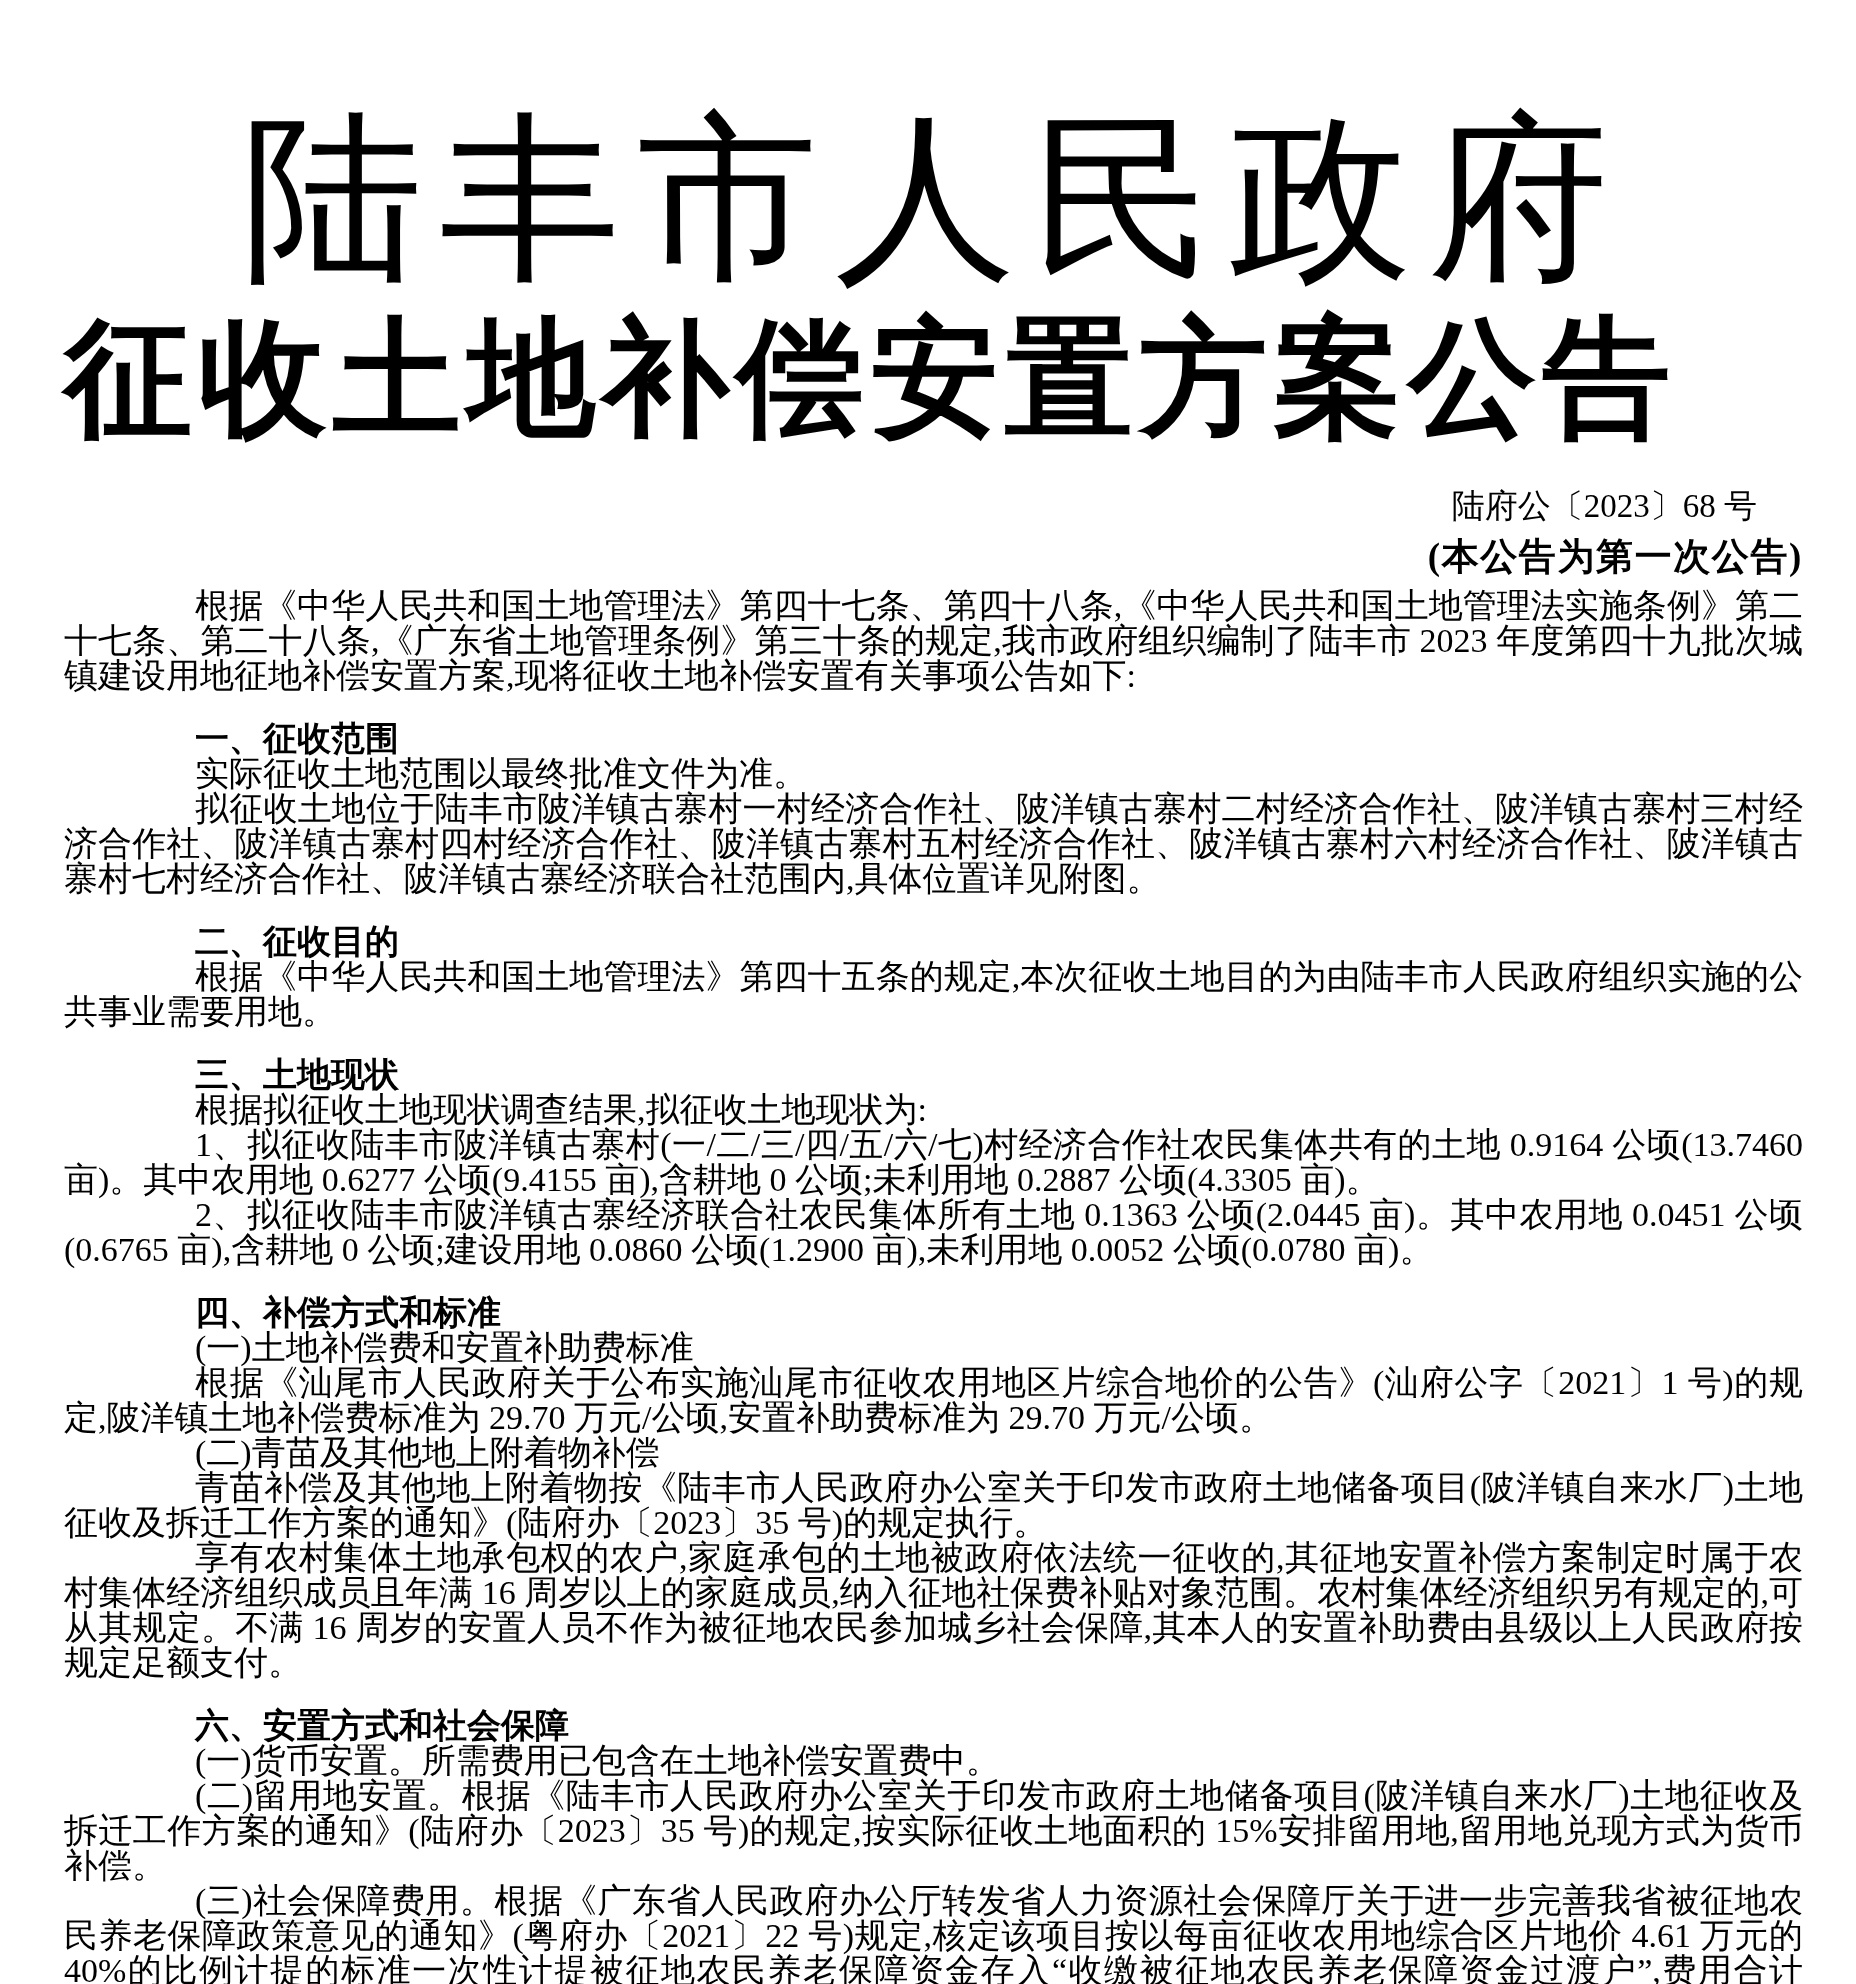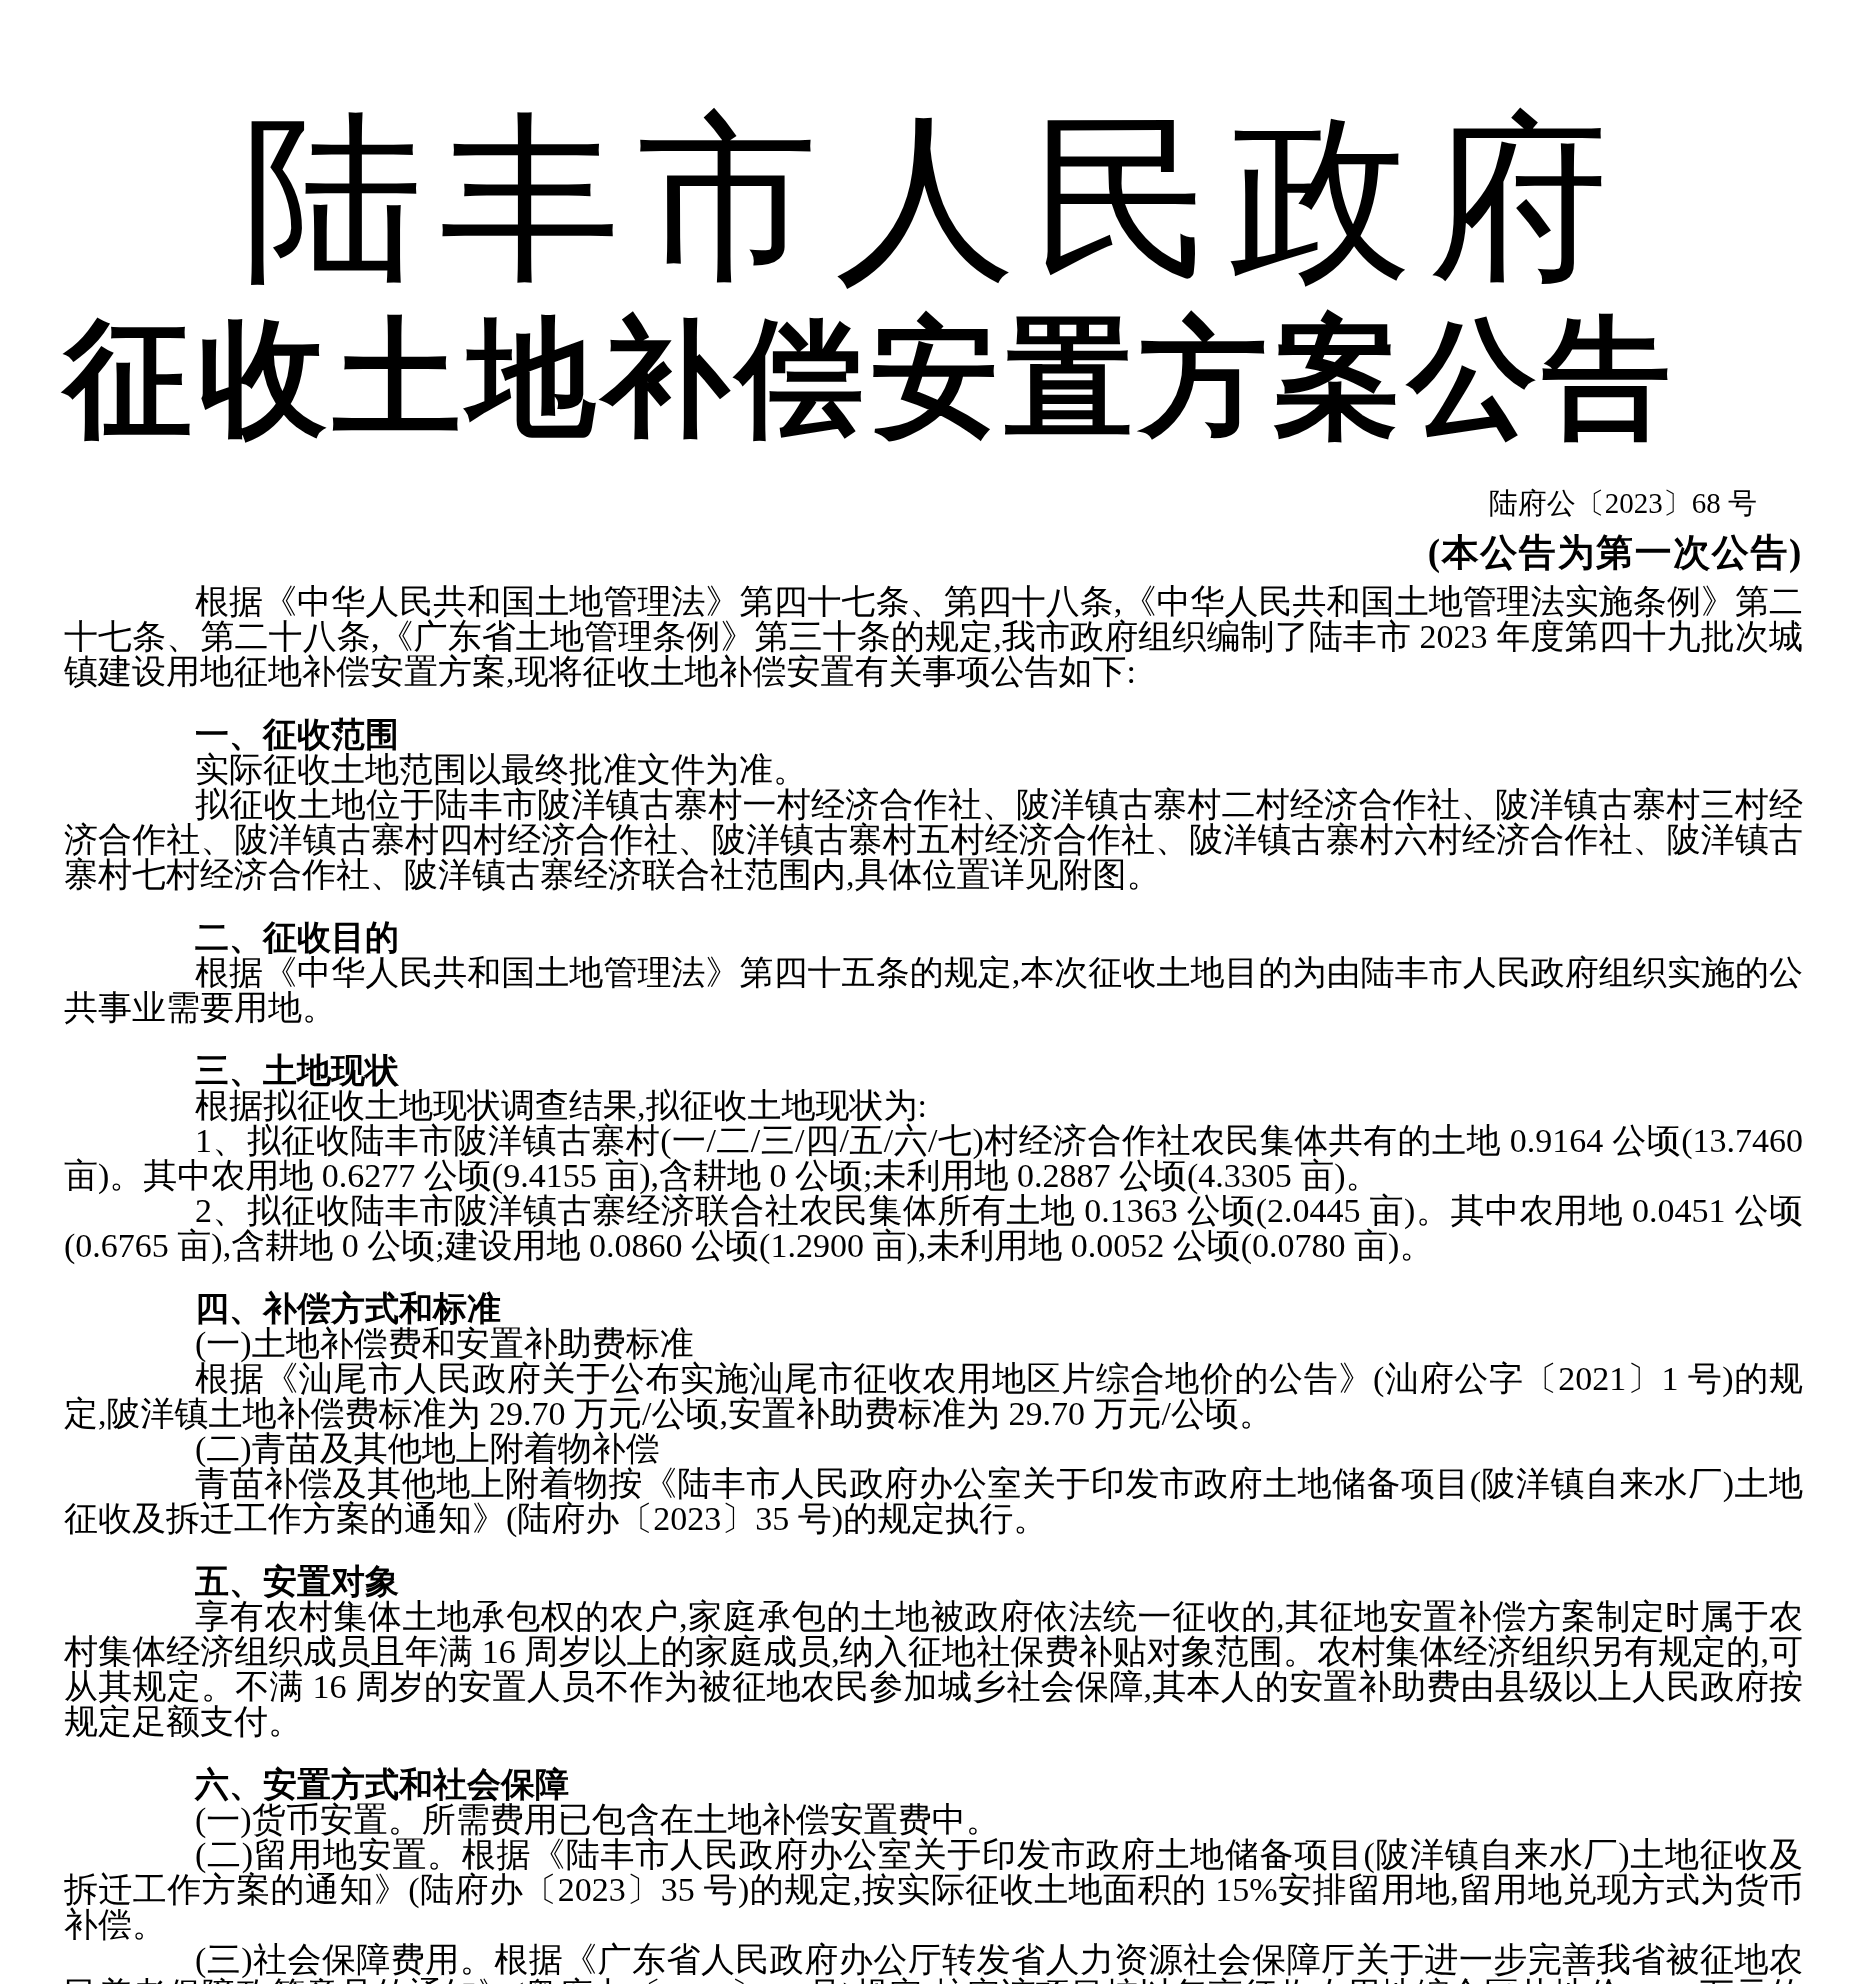--- a/index.html
+++ b/index.html
@@ -27,21 +27,21 @@
     margin: 6px 0 0 0;
     font-size: 128px;
     line-height: 1.12;
     font-weight: 900;
     text-align: left;
     letter-spacing: 6.4px;
     white-space: nowrap;
   }
   .doc-number {
     margin-top: 37px;
-    font-size: 29px;
+    font-size: 33px;
     line-height: 1.1;
     text-align: right;
     padding-right: 46px;
   }
   .subtitle {
     margin-top: 5px;
     font-size: 37px;
     line-height: 1.5;
     font-weight: bold;
     text-align: right;
@@ -80,21 +80,20 @@
     <p>根据《中华人民共和国土地管理法》第四十五条的规定,本次征收土地目的为由陆丰市人民政府组织实施的公共事业需要用地。</p>
     <p class="section-heading">三、土地现状</p>
     <p>根据拟征收土地现状调查结果,拟征收土地现状为:</p>
     <p>1、拟征收陆丰市陂洋镇古寨村(一/二/三/四/五/六/七)村经济合作社农民集体共有的土地 0.9164 公顷(13.7460 亩)。其中农用地 0.6277 公顷(9.4155 亩),含耕地 0 公顷;未利用地 0.2887 公顷(4.3305 亩)。</p>
     <p>2、拟征收陆丰市陂洋镇古寨经济联合社农民集体所有土地 0.1363 公顷(2.0445 亩)。其中农用地 0.0451 公顷(0.6765 亩),含耕地 0 公顷;建设用地 0.0860 公顷(1.2900 亩),未利用地 0.0052 公顷(0.0780 亩)。</p>
     <p class="section-heading">四、补偿方式和标准</p>
     <p>(一)土地补偿费和安置补助费标准</p>
     <p>根据《汕尾市人民政府关于公布实施汕尾市征收农用地区片综合地价的公告》(汕府公字〔2021〕1 号)的规定,陂洋镇土地补偿费标准为 29.70 万元/公顷,安置补助费标准为 29.70 万元/公顷。</p>
     <p>(二)青苗及其他地上附着物补偿</p>
     <p>青苗补偿及其他地上附着物按《陆丰市人民政府办公室关于印发市政府土地储备项目(陂洋镇自来水厂)土地征收及拆迁工作方案的通知》(陆府办〔2023〕35 号)的规定执行。</p>
-    <p class="section-heading">五、安置对象</p>
     <p>享有农村集体土地承包权的农户,家庭承包的土地被政府依法统一征收的,其征地安置补偿方案制定时属于农村集体经济组织成员且年满 16 周岁以上的家庭成员,纳入征地社保费补贴对象范围。农村集体经济组织另有规定的,可从其规定。不满 16 周岁的安置人员不作为被征地农民参加城乡社会保障,其本人的安置补助费由县级以上人民政府按规定足额支付。</p>
     <p class="section-heading">六、安置方式和社会保障</p>
     <p>(一)货币安置。所需费用已包含在土地补偿安置费中。</p>
     <p>(二)留用地安置。根据《陆丰市人民政府办公室关于印发市政府土地储备项目(陂洋镇自来水厂)土地征收及拆迁工作方案的通知》(陆府办〔2023〕35 号)的规定,按实际征收土地面积的 15%安排留用地,留用地兑现方式为货币补偿。</p>
     <p>(三)社会保障费用。根据《广东省人民政府办公厅转发省人力资源社会保障厅关于进一步完善我省被征地农民养老保障政策意见的通知》(粤府办〔2021〕22 号)规定,核定该项目按以每亩征收农用地综合区片地价 4.61 万元的 40%的比例计提的标准一次性计提被征地农民养老保障资金存入“收缴被征地农民养老保障资金过渡户”,费用合计 29.1178 万元,专款用于被征地农民缴纳养老保险费用。</p>
     <p class="section-heading">七、其他事项</p>
     <p>办理补偿登记期限、申请听证事项、不办理补偿登记的后果以及异议反馈渠道等内容</p>
 
   </div>
 

